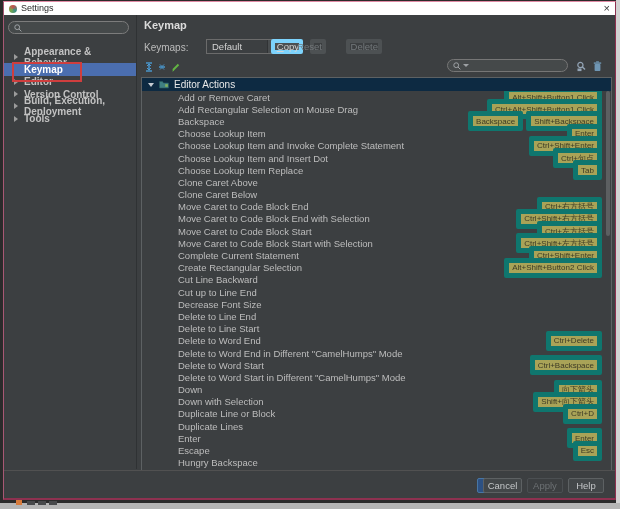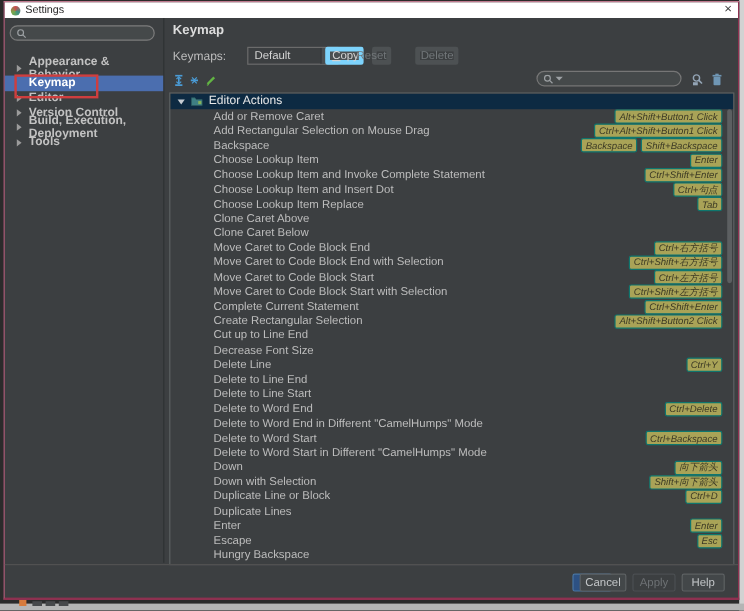--- a/index.html
+++ b/index.html
@@ -45,21 +45,21 @@
 
   
   .list{position:absolute;left:137px;top:75px;width:471px;height:394px;box-sizing:border-box;border:1px solid #5d6163;background:#3c3f41;overflow:hidden;}
   .group-row{position:relative;height:13px;background:#0d2a42;display:flex;align-items:center;}
   .tri-down{width:0;height:0;border-top:4px solid #c6ccd2;border-left:3.5px solid transparent;border-right:3.5px solid transparent;margin-left:6px;}
   .group-label{font-size:10px;color:#e8e8e8;margin-left:5px;}
   .rows{position:absolute;left:0;right:0;top:13px;bottom:0;overflow:hidden;}
   .action-row{display:flex;align-items:center;height:12.2px;padding:0 9px 0 36px;box-sizing:border-box;}
   .aname{font-size:9.5px;color:#bdbdbd;white-space:nowrap;}
   .badges{margin-left:auto;display:flex;gap:3px;flex:none;}
-  .badge{font-size:8px;line-height:9px;padding:0.5px 3px;background:#a9a357;color:#3c3a25;border:1px solid #0f766e;border-radius:2px;white-space:nowrap;font-style:italic;}
+  .badge{font-size:8px;line-height:9px;padding:0.5px 3px;background:#a9a357;color:#3c3a25;border:5px solid #0f766e;border-radius:2px;white-space:nowrap;}
   .scroll-thumb{position:absolute;right:1px;top:13px;width:4px;height:145px;background:#5c5f61;border-radius:2px;}
 
   
   .footer{position:absolute;left:0;right:0;bottom:0;height:27px;border-top:1px solid #515151;}
   .fbtn{position:absolute;top:7px;height:15px;box-sizing:border-box;border:1px solid #5d6163;border-radius:2px;background:#434749;color:#c3c6c8;font-size:9.5px;display:flex;align-items:center;justify-content:center;}
   .fbtn.primary{background:#2d5183;border-color:#4876a4;color:#e9eff5;margin-left:32px;}
   .fbtn.disabled{background:transparent;border-color:#4b4f52;color:#6d7174;}
 
   
   .frag{position:absolute;}
@@ -279,32 +279,30 @@
               <span class="badge">Ctrl+Shift+Enter</span>
             </span>
   </div>
           <div class="action-row">
     <span class="aname">Create Rectangular Selection</span>
     <span class="badges">
               <span class="badge">Alt+Shift+Button2 Click</span>
             </span>
   </div>
           <div class="action-row">
+    <span class="aname">Cut Line Backward</span>
+    <span class="badges"></span>
+  </div>
+          <div class="action-row">
     <span class="aname">Cut up to Line End</span>
     <span class="badges"></span>
   </div>
           <div class="action-row">
     <span class="aname">Decrease Font Size</span>
     <span class="badges"></span>
-  </div>
-          <div class="action-row">
-    <span class="aname">Delete Line</span>
-    <span class="badges">
-              <span class="badge">Ctrl+Y</span>
-            </span>
   </div>
           <div class="action-row">
     <span class="aname">Delete to Line End</span>
     <span class="badges"></span>
   </div>
           <div class="action-row">
     <span class="aname">Delete to Line Start</span>
     <span class="badges"></span>
   </div>
           <div class="action-row">

